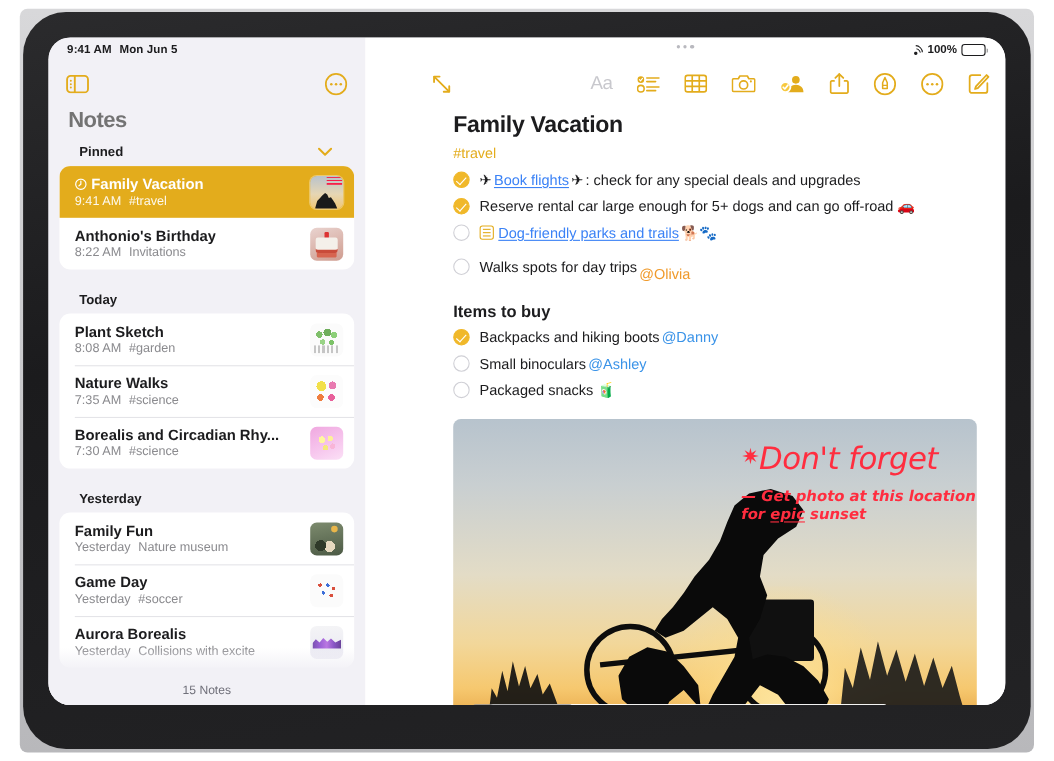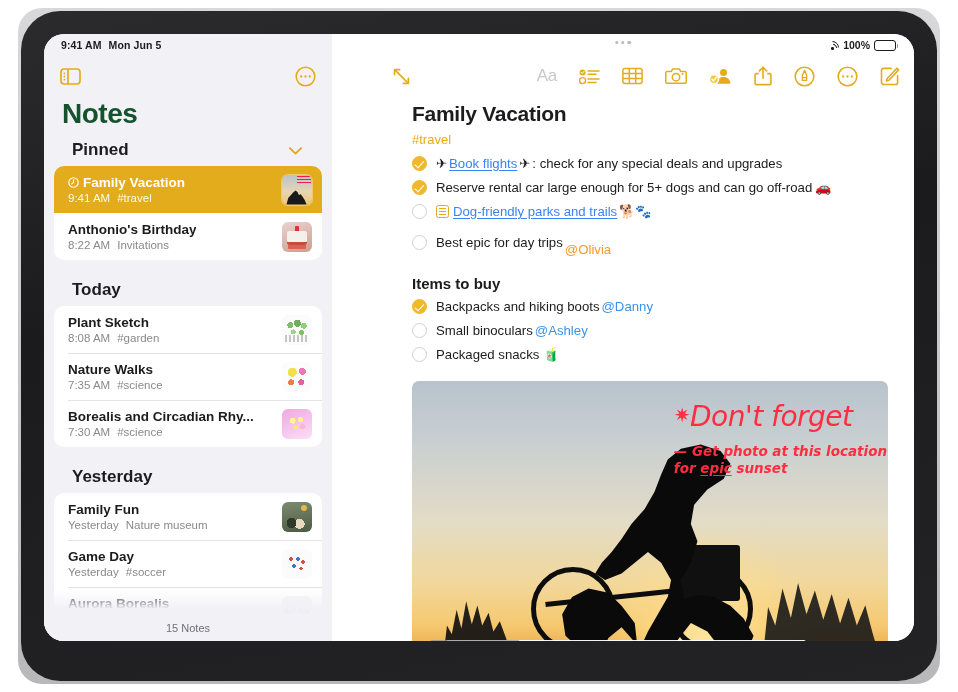--- a/index.html
+++ b/index.html
@@ -9,21 +9,21 @@
     font-family: "Liberation Sans", sans-serif;
     overflow: hidden;
   }
 
   
   #device-frame {
     position: absolute;
     left: 18px; top: 8px;
     width: 922px; height: 676px;
     background: linear-gradient(180deg, #d8d8da 0%, #c9c9cc 50%, #b8b8bb 100%);
-    border-radius: 24px;
+    border-radius: 7px;
     padding: 3px;
   }
   #bezel {
     width: 100%; height: 100%;
     background: linear-gradient(170deg, #2b2b2d 0%, #1b1b1d 40%, #232325 100%);
     border-radius: 39px;
     padding: 23px 23px 40px 23px;
     position: relative;
   }
   #screen {
@@ -75,27 +75,27 @@
     display: flex; flex-direction: column;
     position: relative;
   }
   #sidebar-toolbar {
     height: 40px; margin-top: 22px;
     display: flex; align-items: center; justify-content: space-between;
     padding: 0 16px;
   }
   .sb-icon { color: #e0a91d; display: flex; align-items: center; }
   #sidebar-title {
-    font-size: 28px; font-weight: bold; color: #14532d;
+    font-size: 20px; font-weight: bold; color: #737373;
     padding: 2px 18px 4px 18px; letter-spacing: -0.5px;
   }
   .section-head {
     display: flex; align-items: center; justify-content: space-between;
     padding: 6px 20px 6px 18px;
-    font-size: 17px; font-weight: bold; color: #1c1c1e;
+    font-size: 12px; font-weight: bold; color: #1c1c1e;
   }
   #notes-scroll {
     flex: 1; overflow: hidden; position: relative;
     padding: 0 10px;
   }
   .note-group {
     background: #ffffff; border-radius: 10px; overflow: hidden;
     margin-bottom: 14px;
   }
   .note-row {
@@ -654,21 +654,21 @@
             <span class="item-text">
               <span class="doc-glyph"></span>
               <span class="lnk">Dog-friendly parks and trails</span>
               <span>🐕🐾</span>
             </span>
           </div>
 
           <div class="check-item">
             <span class="checkbox"></span>
             <span class="item-text">
-              <span>Best epic for day trips </span>
+              <span>Walks spots for day trips </span>
               <span class="mention-orange">@Olivia</span>
             </span>
           </div>
 
           <div id="subheading">Items to buy</div>
 
           <div class="check-item">
             <span class="checkbox checked"></span>
             <span class="item-text">
               <span>Backpacks and hiking boots </span>

